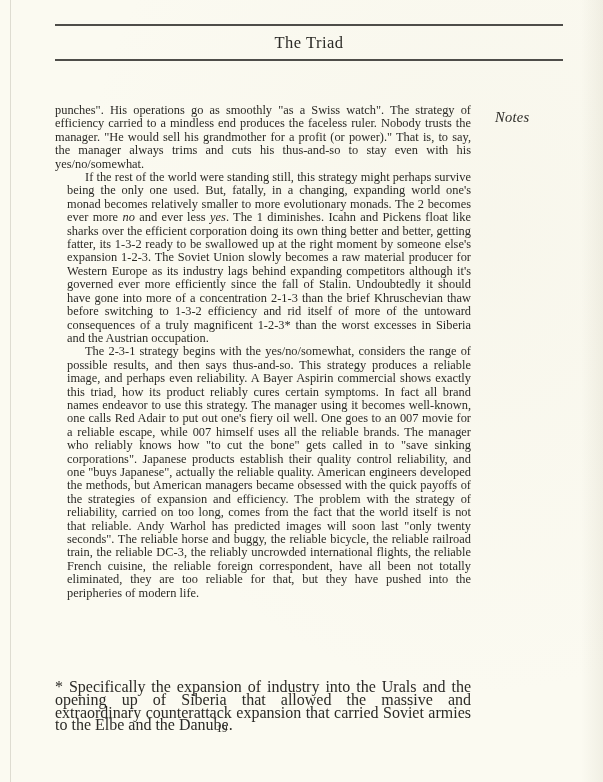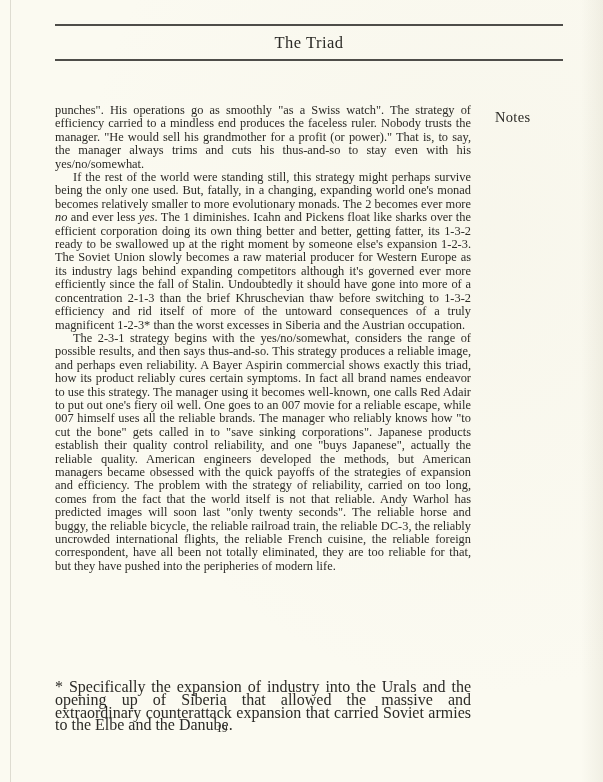--- a/index.html
+++ b/index.html
@@ -28,32 +28,32 @@
   .rule-bottom{top:59px;}
   .title{
     position:absolute;top:33px;left:55px;width:508px;
     text-align:center;
     font-size:16.5px;line-height:20px;
     color:var(--ink,#2b2a26);
     letter-spacing:0.5px;
   }
   .margin-note{
     position:absolute;left:495px;top:109px;
-    font-size:14.5px;
+    font-style:italic;font-size:14.5px;
     color:var(--ink,#2b2a26);
     letter-spacing:0.3px;
   }
   .body-text{
     position:absolute;left:55px;top:104px;width:416px;
     font-size:12.4px;line-height:13.4px;
     color:var(--ink,#2b2a26);
     text-align:justify;
   }
   .body-text p{margin:0;}
-  .body-text p.indent{text-indent:18px;}
+  .body-text p.indent{text-indent:18px;margin-left:12px;}
   .italic{font-style:italic;}
   .footnote{
     position:absolute;left:55px;top:681px;width:416px;
     font-size:16px;line-height:12.8px;
     color:var(--ink,#2b2a26);
     text-align:justify;
   }
   .page-number{
     position:absolute;left:200px;top:722px;width:44px;
     text-align:center;font-size:11px;

